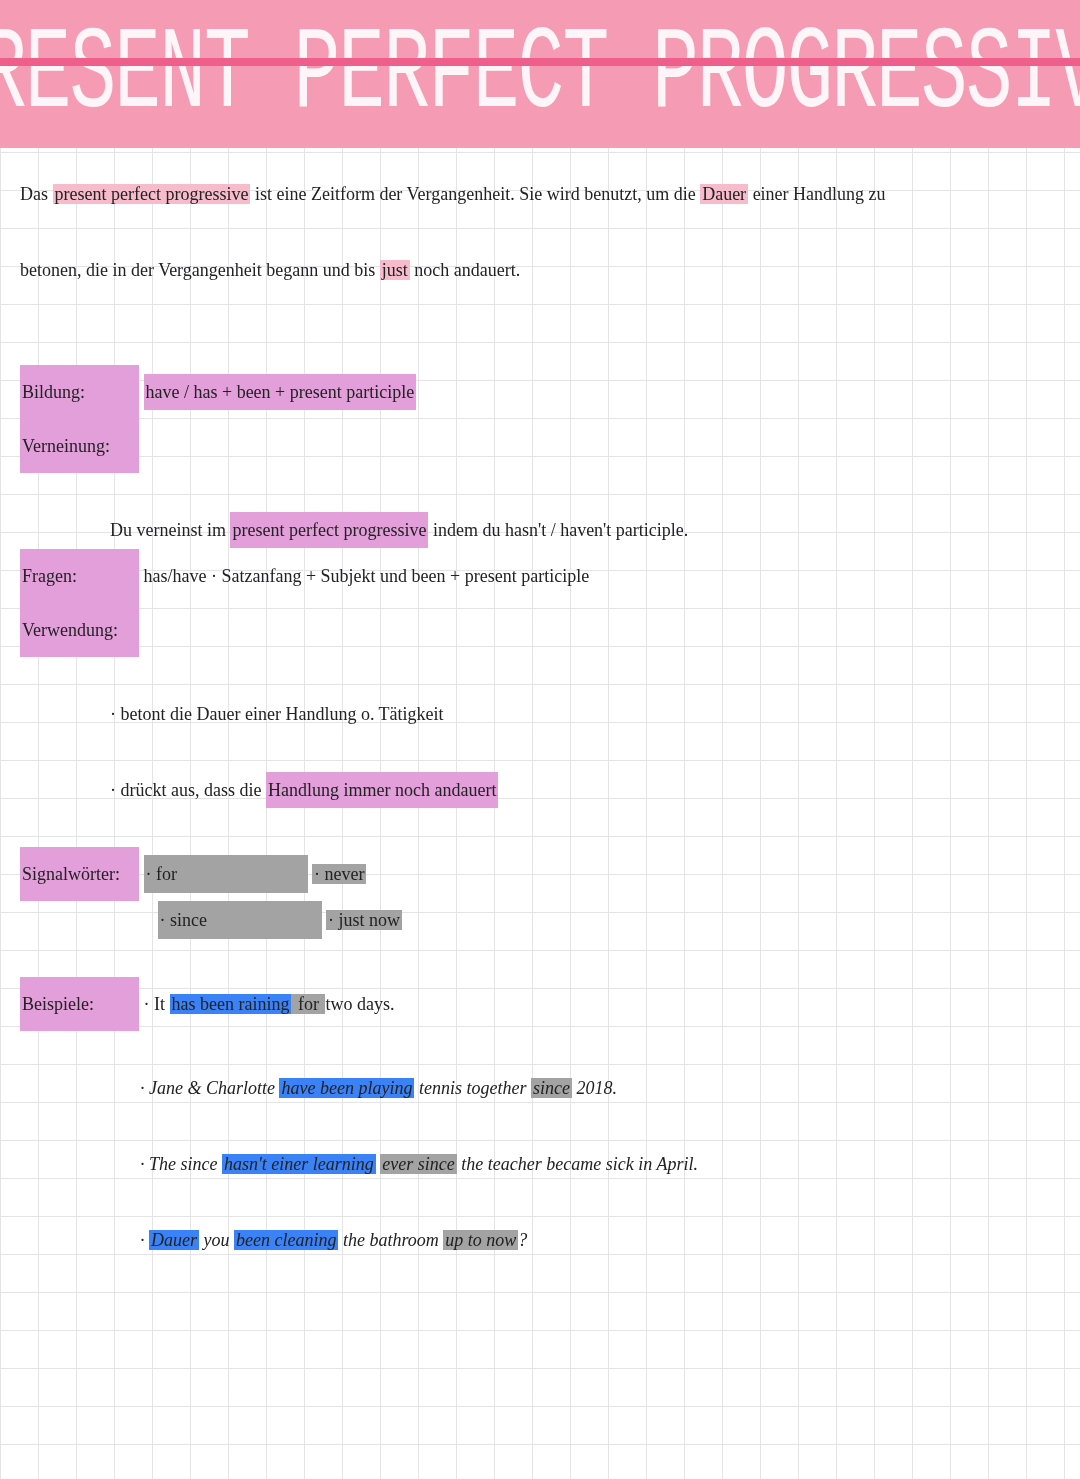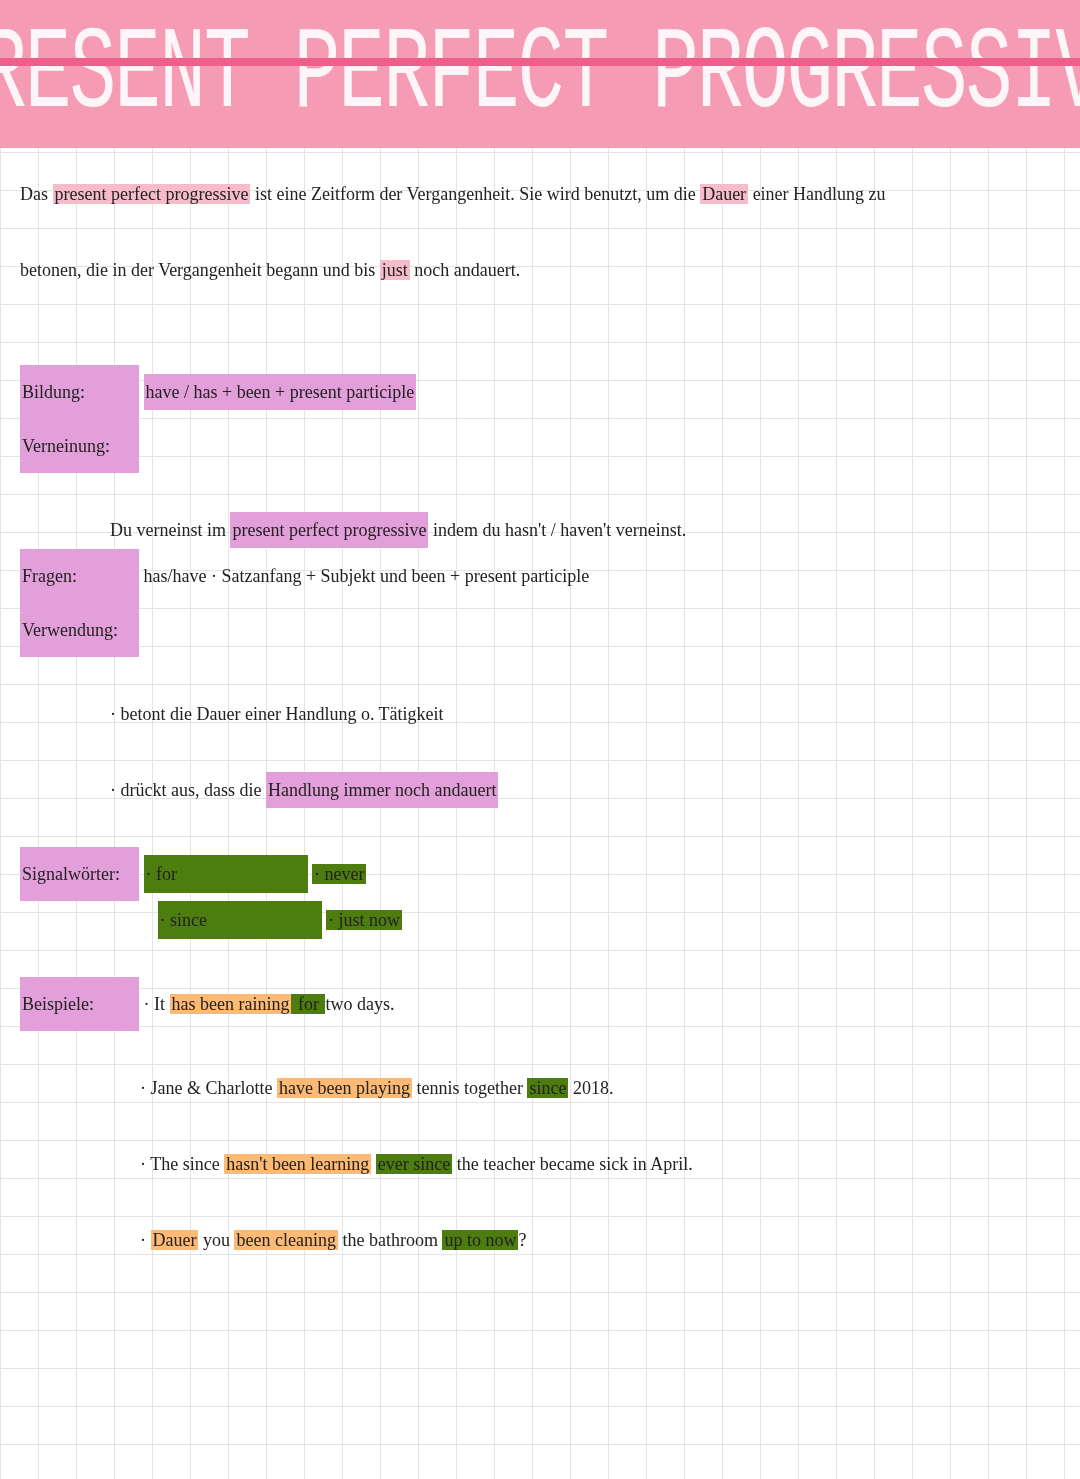--- a/index.html
+++ b/index.html
@@ -40,25 +40,25 @@
   }
   .content{
     position:absolute;top:175px;left:20px;right:20px;
     font-size:18px;color:#222;
     line-height:38px;
   }
   .line{white-space:nowrap;margin:0;}
   .gap{height:38px;}
   .hl-pink{background:#f7bccb;padding:0 2px;}
   .hl-mag{background:#e39fda;padding:8px 2px;}
-  .hl-blue{background:#4d7c0f;padding:0 2px;}
-  .hl-rose{background:#fdba74;padding:0 2px;}
+  .hl-blue{background:#a3a3a3;padding:0 2px;}
+  .hl-rose{background:#3b82f6;padding:0 2px;}
   .lab{display:inline-block;min-width:115px;}
   .indent1{padding-left:90px;}
-  .indent2{padding-left:120px;}
+  .indent2{padding-left:120px;font-style:italic;}
   .sigcol{display:inline-block;width:160px;}
 </style>
 </head>
 <body>
 
 <div class="grid"></div>
 
 <div class="header">
   <div class="title">PRESENT PERFECT PROGRESSIVE</div>
 </div>
@@ -79,21 +79,21 @@
   <p class="line">
     <span class="hl-mag lab">Bildung:</span>
     <span class="hl-mag">have / has + been + present participle</span>
   </p>
 
   <p class="line">
     <span class="hl-mag lab">Verneinung:</span>
   </p>
   <div class="gap"></div>
   <p class="line indent1">
-    <span>Du verneinst im </span><span class="hl-mag">present perfect progressive</span><span> indem du  hasn't / haven't  verneinst.</span>
+    <span>Du verneinst im </span><span class="hl-mag">present perfect progressive</span><span> indem du  hasn't / haven't  participle.</span>
   </p>
 
   <p class="line">
     <span class="hl-mag lab">Fragen:</span>
     <span>has/have · Satzanfang  +  Subjekt  und  been + present participle</span>
   </p>
 
   <p class="line">
     <span class="hl-mag lab">Verwendung:</span>
   </p>
@@ -122,20 +122,20 @@
   <p class="line">
     <span class="hl-mag lab">Beispiele:</span>
     <span>· It </span><span class="hl-rose">has been raining</span><span class="hl-blue"> for </span><span>two days.</span>
   </p>
   <div class="gap"></div>
   <p class="line indent2">
     <span>· Jane &amp; Charlotte </span><span class="hl-rose">have been playing</span><span> tennis together </span><span class="hl-blue">since</span><span> 2018.</span>
   </p>
   <div class="gap"></div>
   <p class="line indent2">
-    <span>· The since </span><span class="hl-rose">hasn't been learning</span><span> </span><span class="hl-blue">ever since</span><span> the teacher became sick in April.</span>
+    <span>· The since </span><span class="hl-rose">hasn't einer learning</span><span> </span><span class="hl-blue">ever since</span><span> the teacher became sick in April.</span>
   </p>
   <div class="gap"></div>
   <p class="line indent2">
     <span>· </span><span class="hl-rose">Dauer</span><span> you </span><span class="hl-rose">been cleaning</span><span> the bathroom </span><span class="hl-blue">up to now</span><span>?</span>
   </p>
 
 </div>
 
 </body></html>

